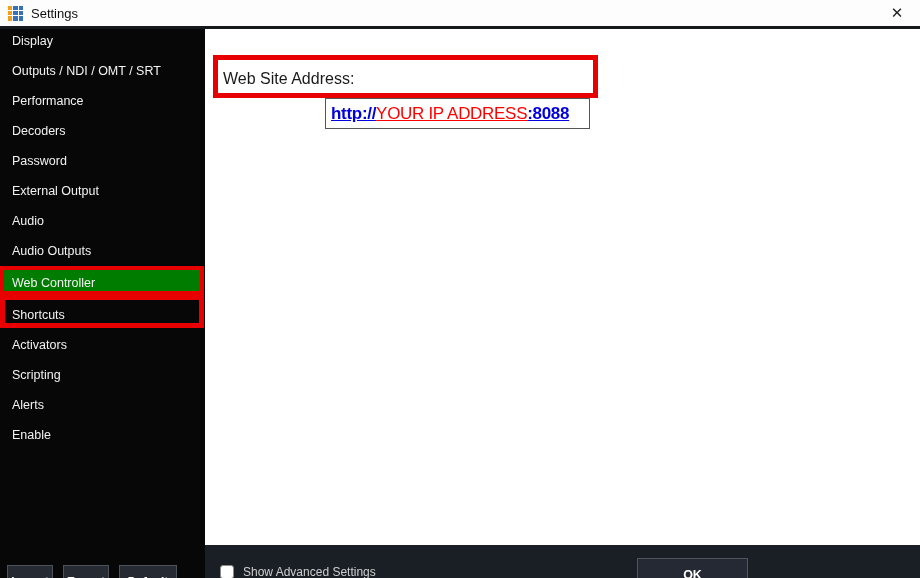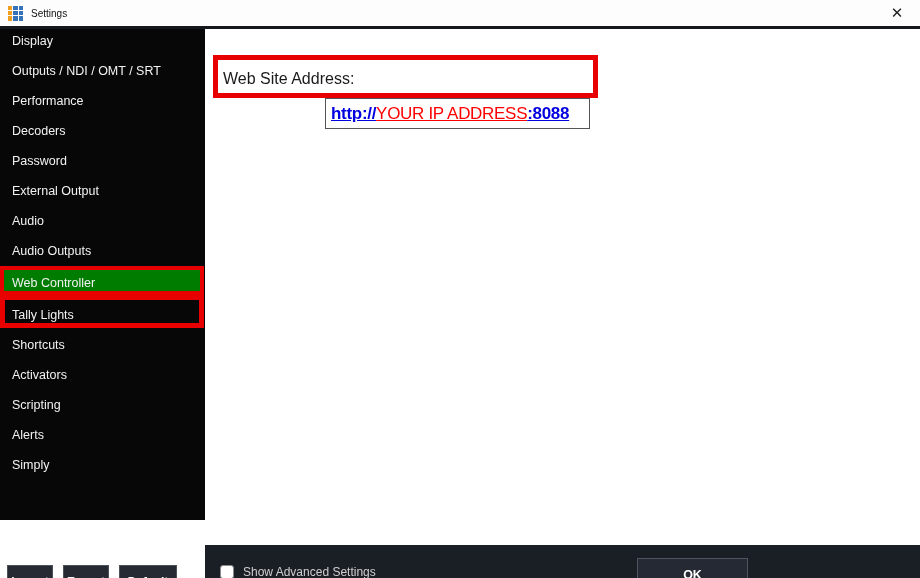--- a/index.html
+++ b/index.html
@@ -7,26 +7,26 @@
   body { font-family:"Liberation Sans", sans-serif; background:#fff; }
   .window { position:relative; width:920px; height:578px; background:#fff; }
 
   
   .titlebar { position:absolute; left:0; top:0; width:920px; height:26px; background:#fdfdfd;
               display:flex; align-items:center; padding:0 8px; z-index:30; }
   .app-icon { width:15px; height:15px; display:grid; grid-template-columns:repeat(3,1fr);
               grid-template-rows:repeat(3,1fr); gap:1px; margin-right:8px; }
   .app-icon i { display:block; background:#3572b8; }
   .app-icon i.or { background:#f0a01e; }
-  .title-text { font-size:10px; color:#111; }
+  .title-text { font-size:13px; color:#111; }
   .close-x { margin-left:auto; font-size:15px; color:#222; width:30px; text-align:center; cursor:pointer; }
   .title-underline { position:absolute; left:0; top:26px; width:920px; height:3px; background:#15181c; z-index:29; }
 
   
-  .sidebar { position:absolute; left:0; top:26px; width:205px; height:494px; background:#070707; z-index:5; }
+  .sidebar { position:absolute; left:0; top:26px; width:205px; height:552px; background:#070707; z-index:5; }
   .nav-item { height:30px; line-height:30px; padding-left:12px; color:#f2f2f2; font-size:12.5px; cursor:pointer; }
   .nav-item.selected { background:#007c00; border:4px solid #e80000; height:34px; line-height:26px;
                        padding-left:8px; margin-right:1px; }
   .side-btn { position:absolute; height:33px; background:#262b33; border:1px solid #4d525a;
               color:#fff; font-weight:bold; font-size:12px; font-family:inherit; cursor:pointer; }
 
   
   .main { position:absolute; left:205px; top:29px; width:715px; height:488px; background:#fff; z-index:1; }
   .lbl { position:absolute; font-size:16px; color:#1a1a1a; white-space:nowrap; }
   .lbl.b { font-weight:bold; }
@@ -124,42 +124,39 @@
         </div>
 
         <div class="nav-item">
           <span>Audio Outputs</span>
         </div>
 
         <div class="nav-item selected">
           <span>Web Controller</span>
         </div>
 
-        <div class="nav-item">
-          <span>Tally Lights</span>
-        </div>
 
         <div class="nav-item">
           <span>Shortcuts</span>
         </div>
 
         <div class="nav-item">
           <span>Activators</span>
         </div>
 
         <div class="nav-item">
           <span>Scripting</span>
         </div>
 
         <div class="nav-item">
           <span>Alerts</span>
         </div>
 
         <div class="nav-item">
-          <span>Simply</span>
+          <span>Enable</span>
         </div>
       </nav>
     <button class="side-btn" style="left:7px; top:539px; width:46px;">Import</button>
     <button class="side-btn" style="left:63px; top:539px; width:46px;">Export</button>
     <button class="side-btn" style="left:119px; top:539px; width:58px;">Default</button>
   </div>
 
   <div class="main"></div>
 
   <div class="chkrow" style="left:327px; top:38px;">

